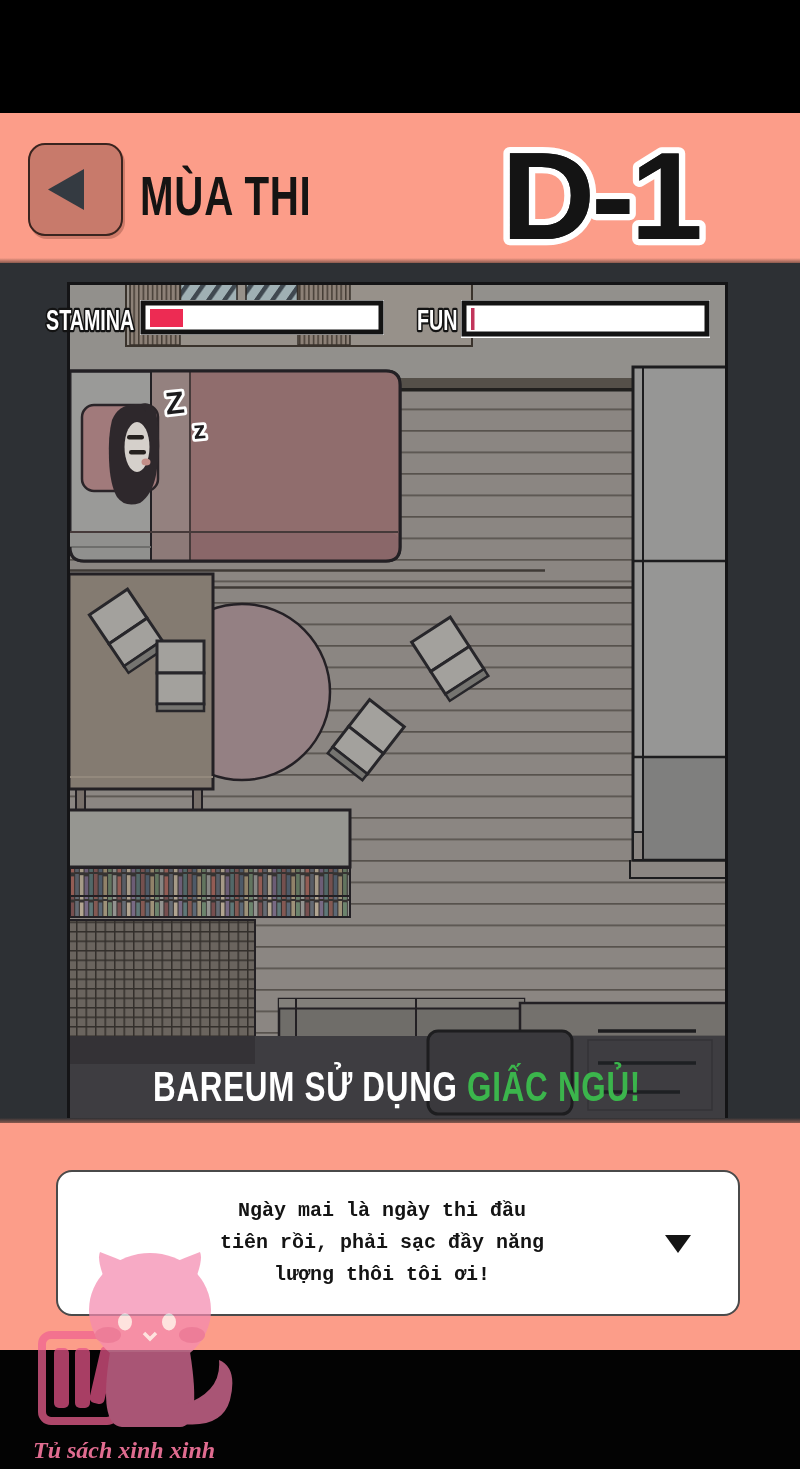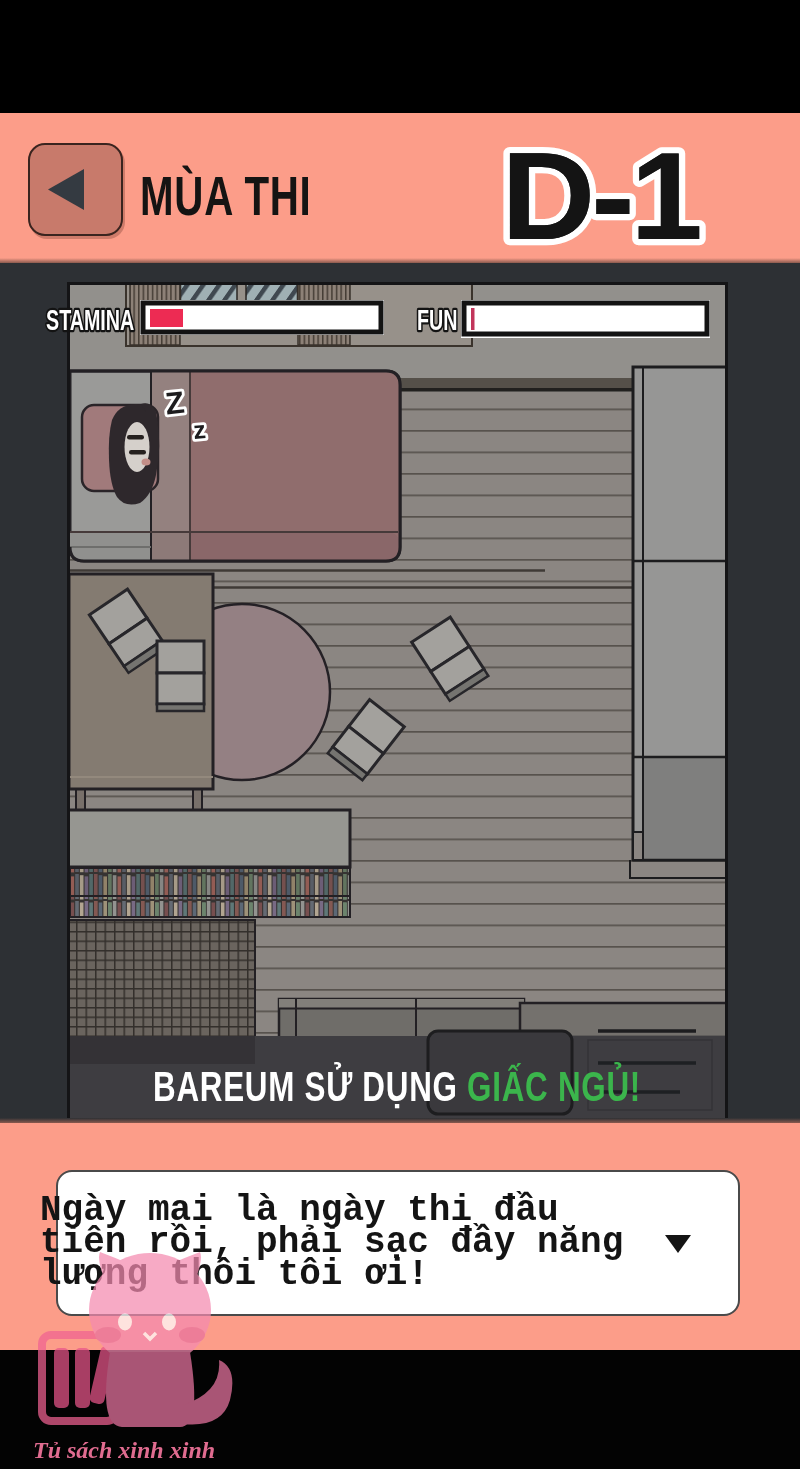--- a/index.html
+++ b/index.html
@@ -231,21 +231,21 @@
       </g>
 </g>
 
 <text font-family="Liberation Sans,sans-serif" font-weight="bold" font-size="43" text-anchor="middle" transform="translate(397 1101) scale(0.73 1)" letter-spacing="1"><tspan fill="#ffffff">BAREUM SỬ DỤNG </tspan><tspan fill="#3bb54c">GIẤC NGỦ!</tspan></text>
 </svg>
 
 <div class="abs" style="left:0;top:1118px;width:800px;height:5px;background:linear-gradient(to bottom,#2d3034,#8a5a4e);"></div>
 
 <div class="abs" style="left:56px;top:1170px;width:684px;height:146px;background:#fff;border:2px solid #4a4a4a;border-radius:16px;"></div>
 
-<div class="abs" style="left:40px;top:1195px;width:684px;text-align:left;font-family:'Liberation Mono',monospace;font-weight:bold;font-size:36px;line-height:32px;color:#141414;white-space:pre;">Ngày mai là ngày thi đầu
+<div class="abs" style="left:40px;top:1195px;width:684px;text-align:center;font-family:'Liberation Mono',monospace;font-weight:bold;font-size:20px;line-height:32px;color:#141414;white-space:pre;">Ngày mai là ngày thi đầu
 tiên rồi, phải sạc đầy năng
 lượng thôi tôi ơi!</div>
 
 <div class="abs" style="left:665px;top:1235px;width:0;height:0;border-left:13.5px solid transparent;border-right:13.5px solid transparent;border-top:18px solid #141414;"></div>
 
 <div class="abs" style="left:0;top:1350px;width:800px;height:119px;background:#030303;"></div>
 
 <svg class="abs" style="left:0px;top:1240px;" width="320" height="229" viewBox="0 0 320 229">
 <g opacity="0.72">
 

